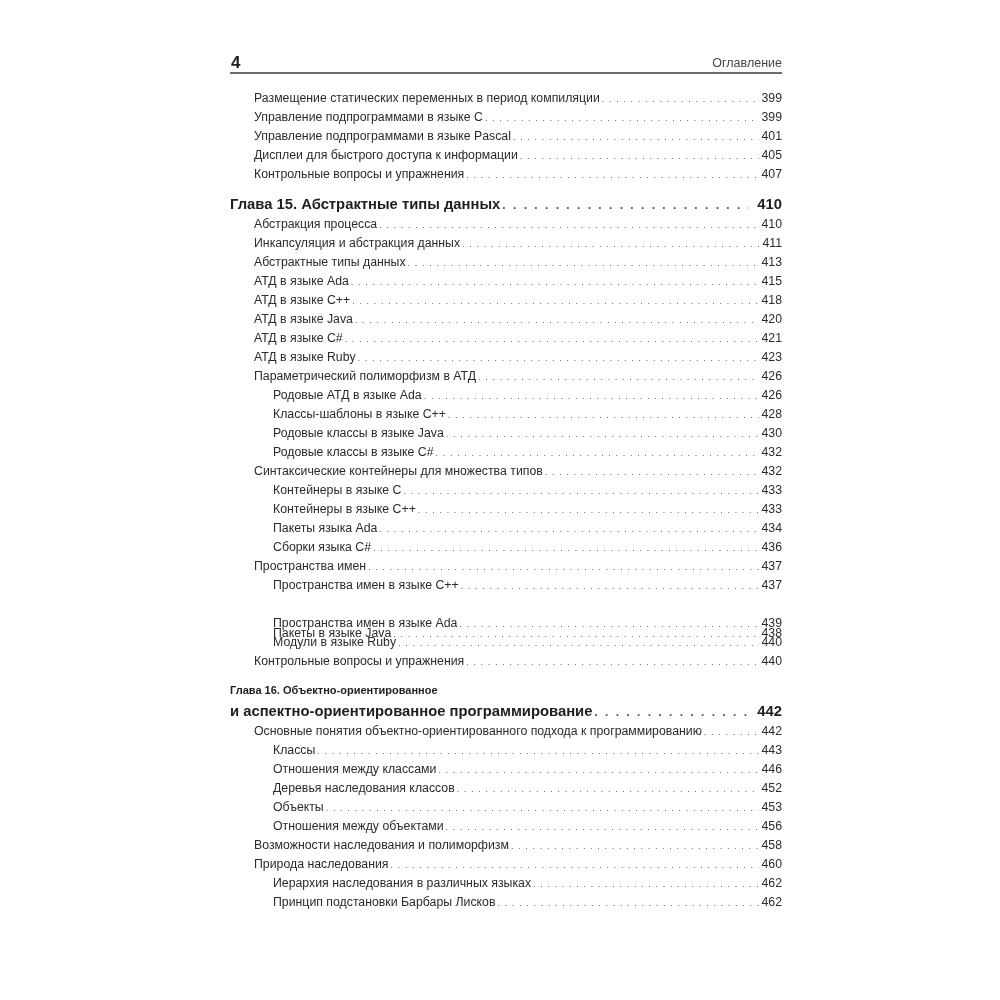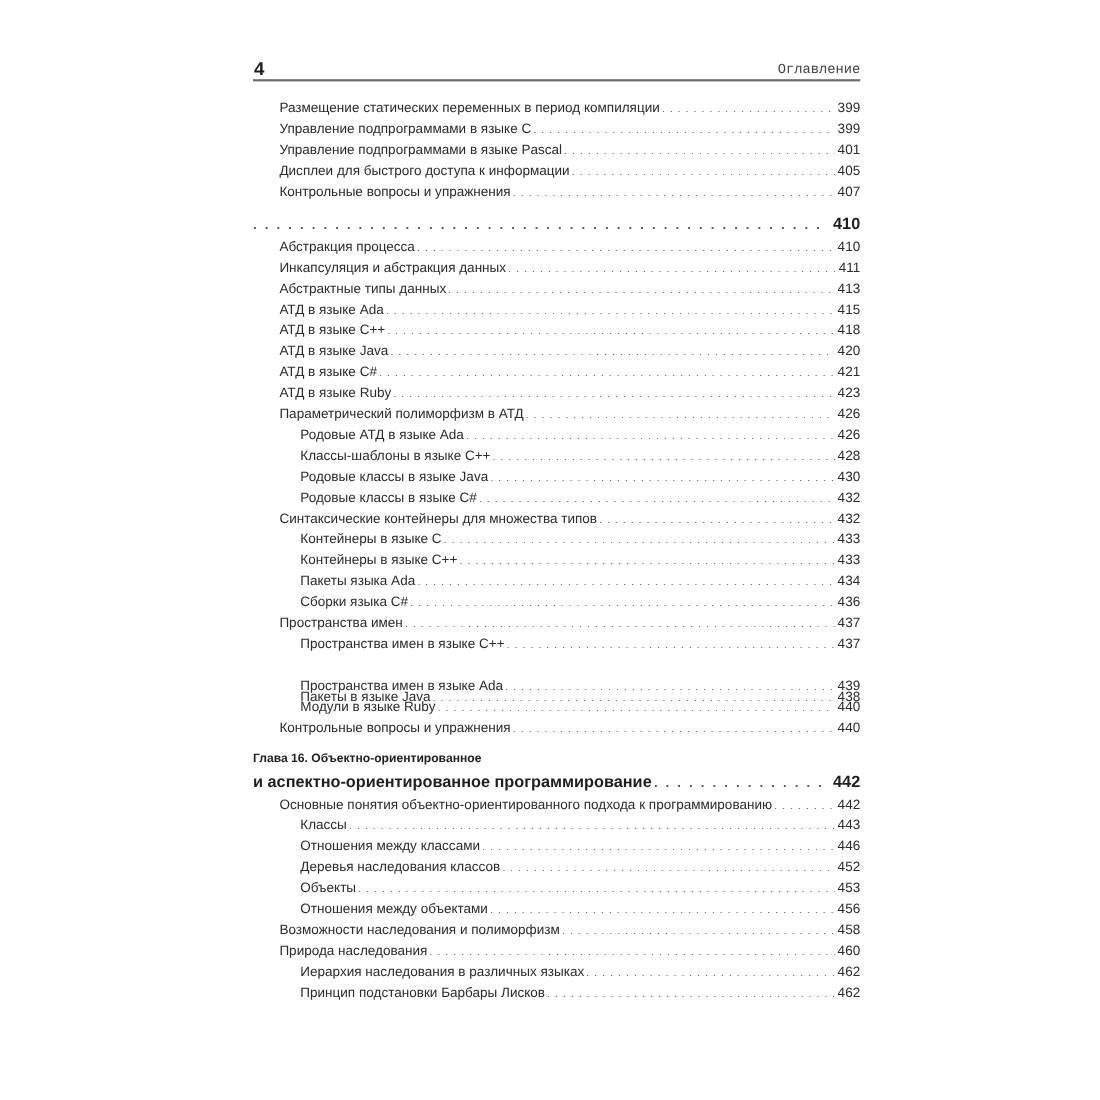--- a/index.html
+++ b/index.html
@@ -1,21 +1,21 @@
 <!DOCTYPE html>
 <html><head>
 <meta charset="utf-8">
 <style>
   html, body { margin:0; padding:0; background:#ffffff; }
   body { width:1000px; height:1000px; position:relative; overflow:hidden;
          font-family:"Liberation Sans", sans-serif; color:#2b2b2b; }
   .page { position:absolute; left:230px; top:54px; width:552px; }
   .header { position:relative; height:18px; border-bottom:2px solid #6b6b6b; }
   .pagenum { position:absolute; left:1px; top:-1px; font-weight:bold; font-size:17px; color:#1e1e1e; }
-  .running { position:absolute; right:0; top:2px; font-size:12.5px; color:#444;font-family:Liberation Mono, monospace; }
+  .running { position:absolute; right:0; top:2px; font-size:12.5px; color:#444; }
   .toc { position:absolute; left:0; width:552px; }
   .row { position:absolute; left:0; right:0; height:19px; display:flex; align-items:baseline;
          font-size:12.3px; white-space:nowrap; overflow:hidden; }
   .row .t { flex:0 0 auto; padding-right:2px; }
   .row .d { flex:1 1 auto; overflow:hidden; letter-spacing:1.1px; color:#555; }
   .row .d::before { content:". . . . . . . . . . . . . . . . . . . . . . . . . . . . . . . . . . . . . . . . . . . . . . . . . . . . . . . . . . . . . . . . . . . . . . . . . . . . . . . . . . . . . . . . . . . . . . . . . . . . . . . . . . . . . . . . . . . . . . . . . . . . . . . . . . . . . . . . . . . . ."; font-size:9px; }
   .row .p { flex:0 0 auto; padding-left:2px; text-align:right; }
   .l1 { padding-left:24px; }
   .l2 { padding-left:43px; }
   .ch { font-weight:bold; font-size:14.8px; color:#1e1e1e; }
@@ -54,20 +54,21 @@
         <span class="d"></span>
         <span class="p">405</span>
       </div>
     <div class="row l1" style="top:113px">
         <span class="t">Контрольные вопросы и упражнения</span>
         <span class="d"></span>
         <span class="p">407</span>
       </div>
 
     <div class="row ch" style="top:142px;height:22px">
+        <span class="t">Глава 15. Абстрактные типы данных</span>
         <span class="d"></span>
         <span class="p">410</span>
       </div>
 
     <div class="row l1" style="top:163px">
         <span class="t">Абстракция процесса</span>
         <span class="d"></span>
         <span class="p">410</span>
       </div>
     <div class="row l1" style="top:182px">

